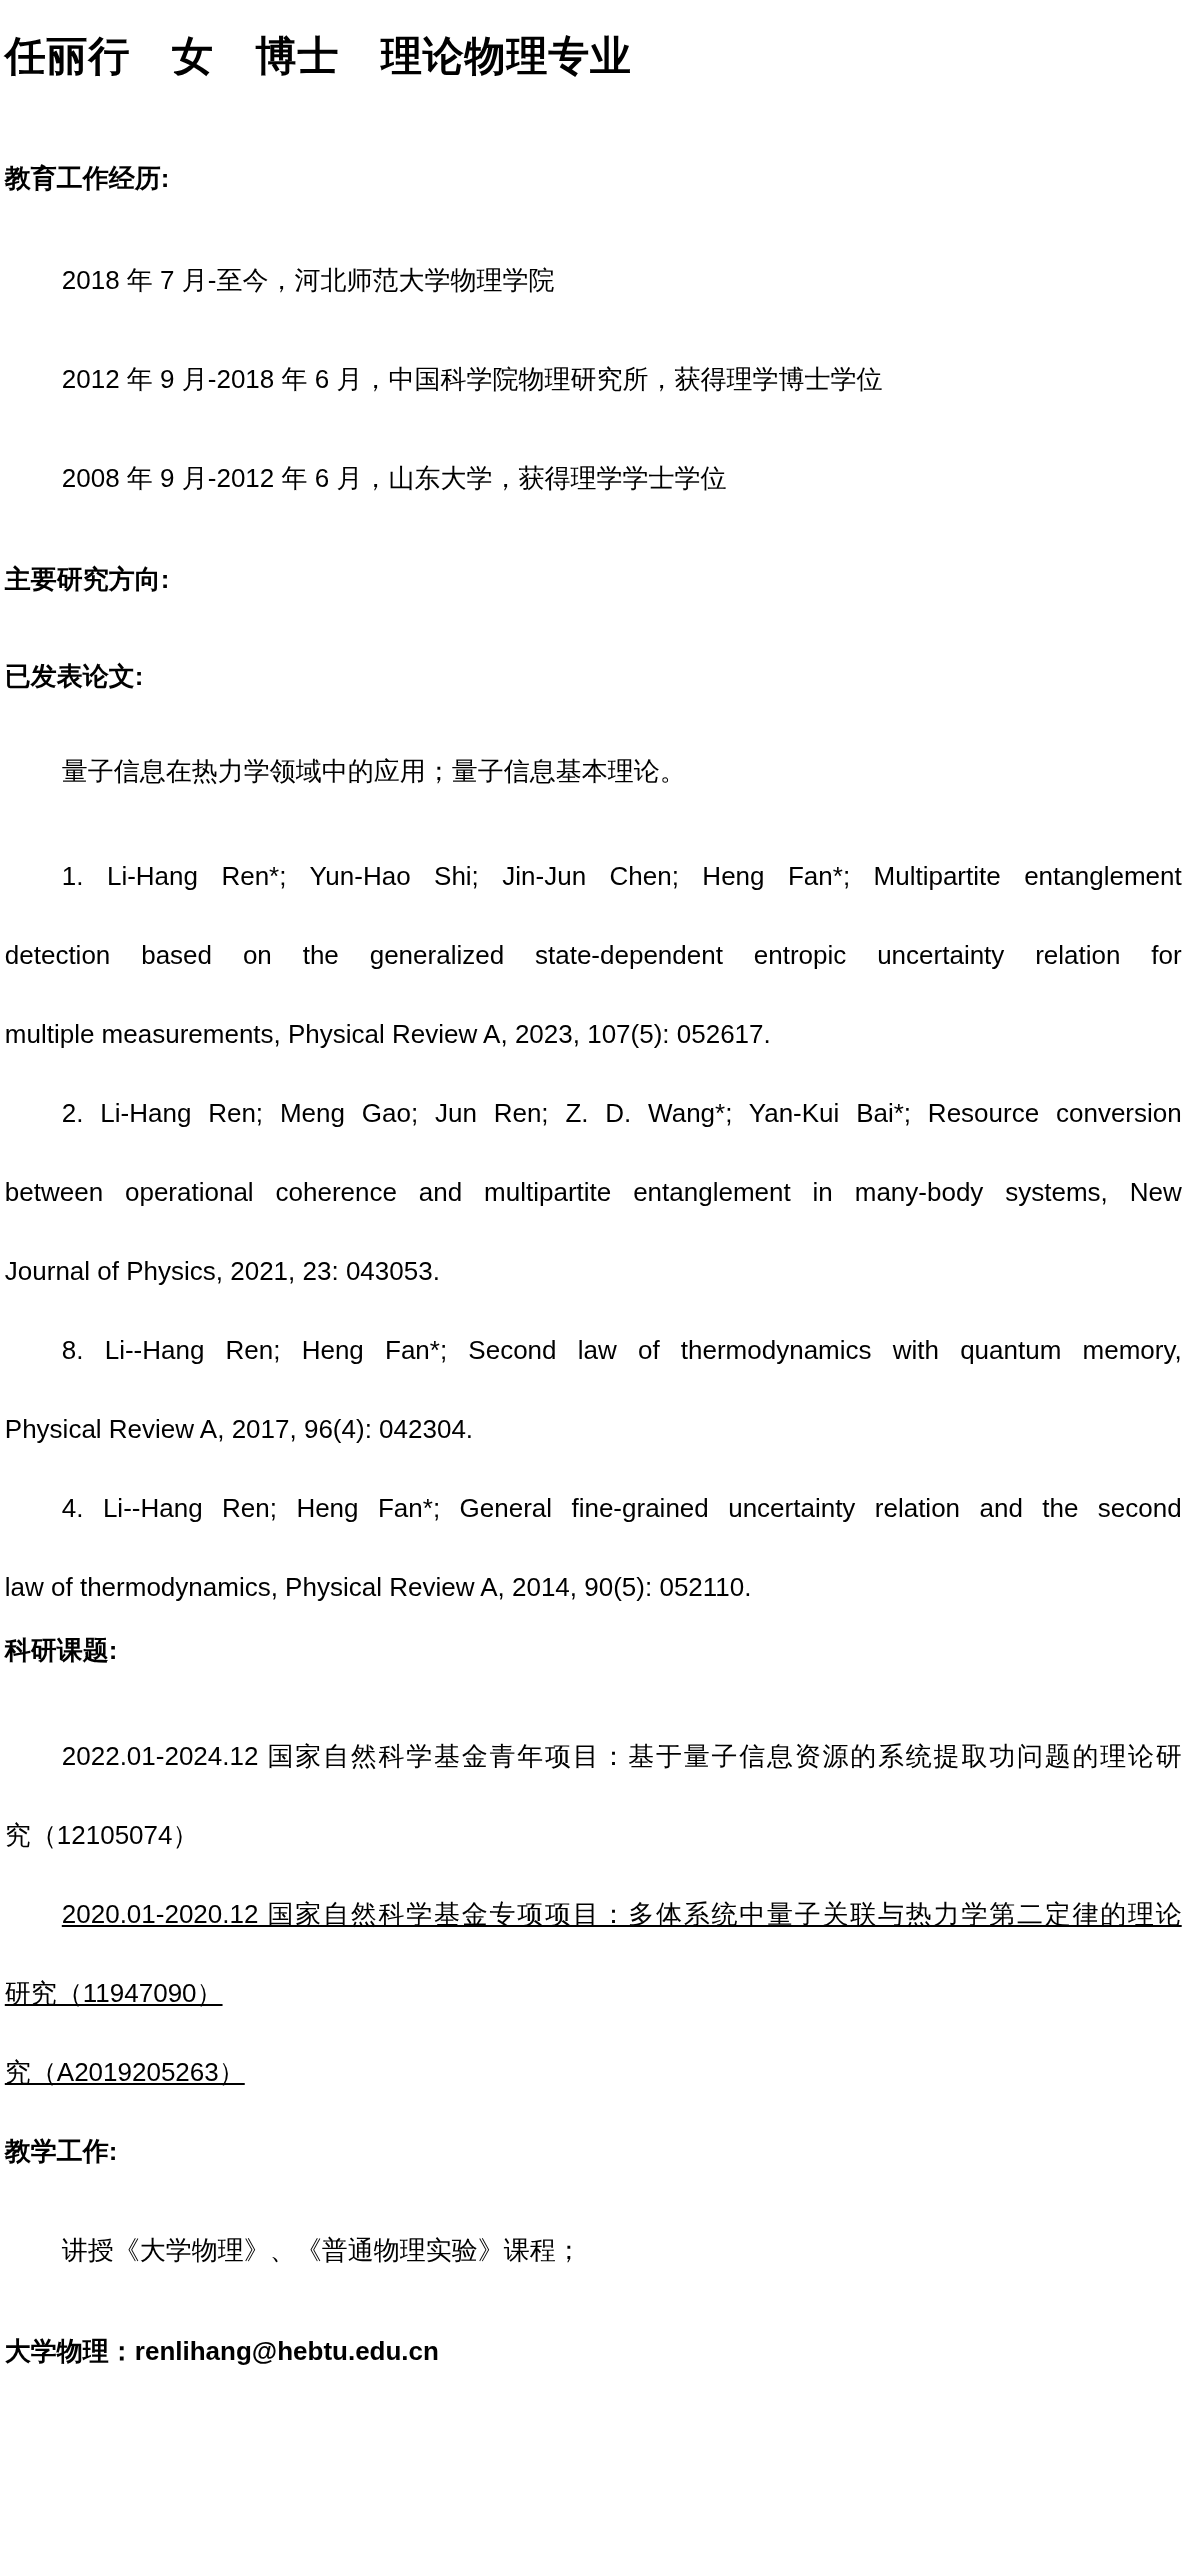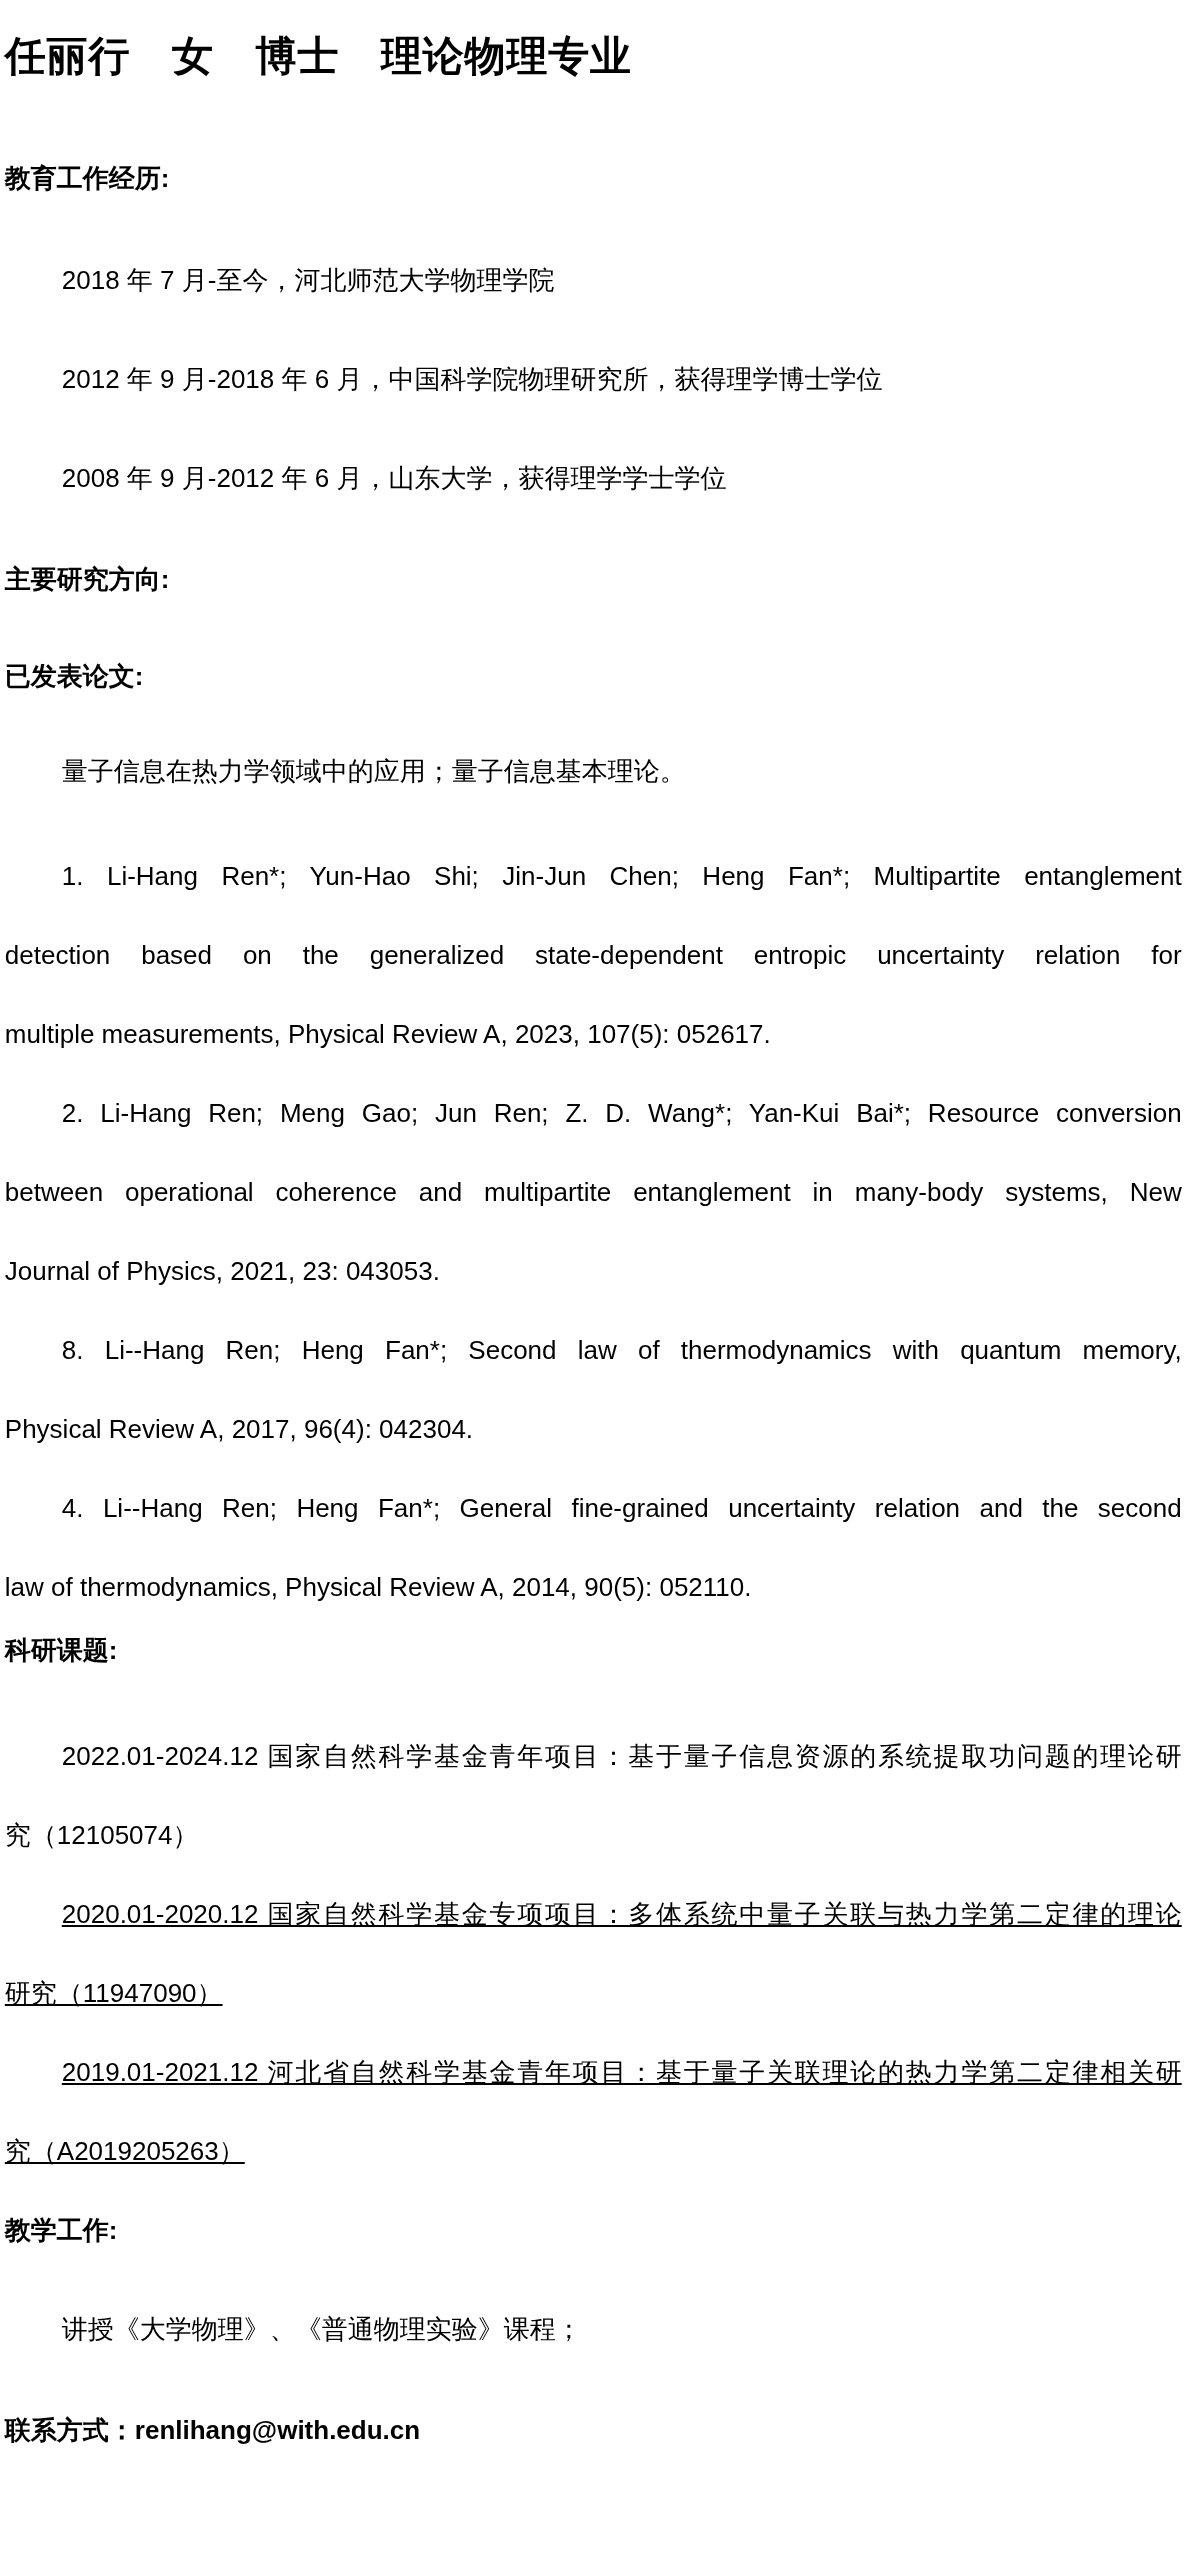--- a/index.html
+++ b/index.html
@@ -107,27 +107,26 @@
       </div>
       <div class="block para" data-name="proj-1">
         <div class="line first stretch" data-name="proj-1-line">2022.01-2024.12 国家自然科学基金青年项目：基于量子信息资源的系统提取功问题的理论研</div>
         <div class="line" data-name="proj-1-line">究（12105074）</div>
       </div>
       <div class="block para" data-name="proj-2">
         <div class="line first stretch" data-name="proj-2-line">2020.01-2020.12 国家自然科学基金专项项目：多体系统中量子关联与热力学第二定律的理论</div>
         <div class="line" data-name="proj-2-line">研究（11947090）</div>
       </div>
       <div class="block para" data-name="proj-3">
-        <div class="line first stretch" data-name="proj-3-line">2019.01-2021.12 河北省自然科学基金青年项目：基于量子关联理论的热力学第二定律相关研</div>
         <div class="line" data-name="proj-3-line">究（A2019205263）</div>
       </div>
       <div class="block heading" data-name="h-teaching">
         <div class="line" data-name="h-teaching-line">教学工作:</div>
       </div>
       <div class="block para" data-name="teaching">
         <div class="line first" data-name="teaching-line">讲授《大学物理》、《普通物理实验》课程；</div>
       </div>
       <div class="block contact" data-name="contact">
-        <div class="line" data-name="contact-line">联系方式：renlihang@with.edu.cn</div>
+        <div class="line" data-name="contact-line">大学物理：renlihang@hebtu.edu.cn</div>
       </div>
     </div>
 </div>
 
 
 </body></html>

